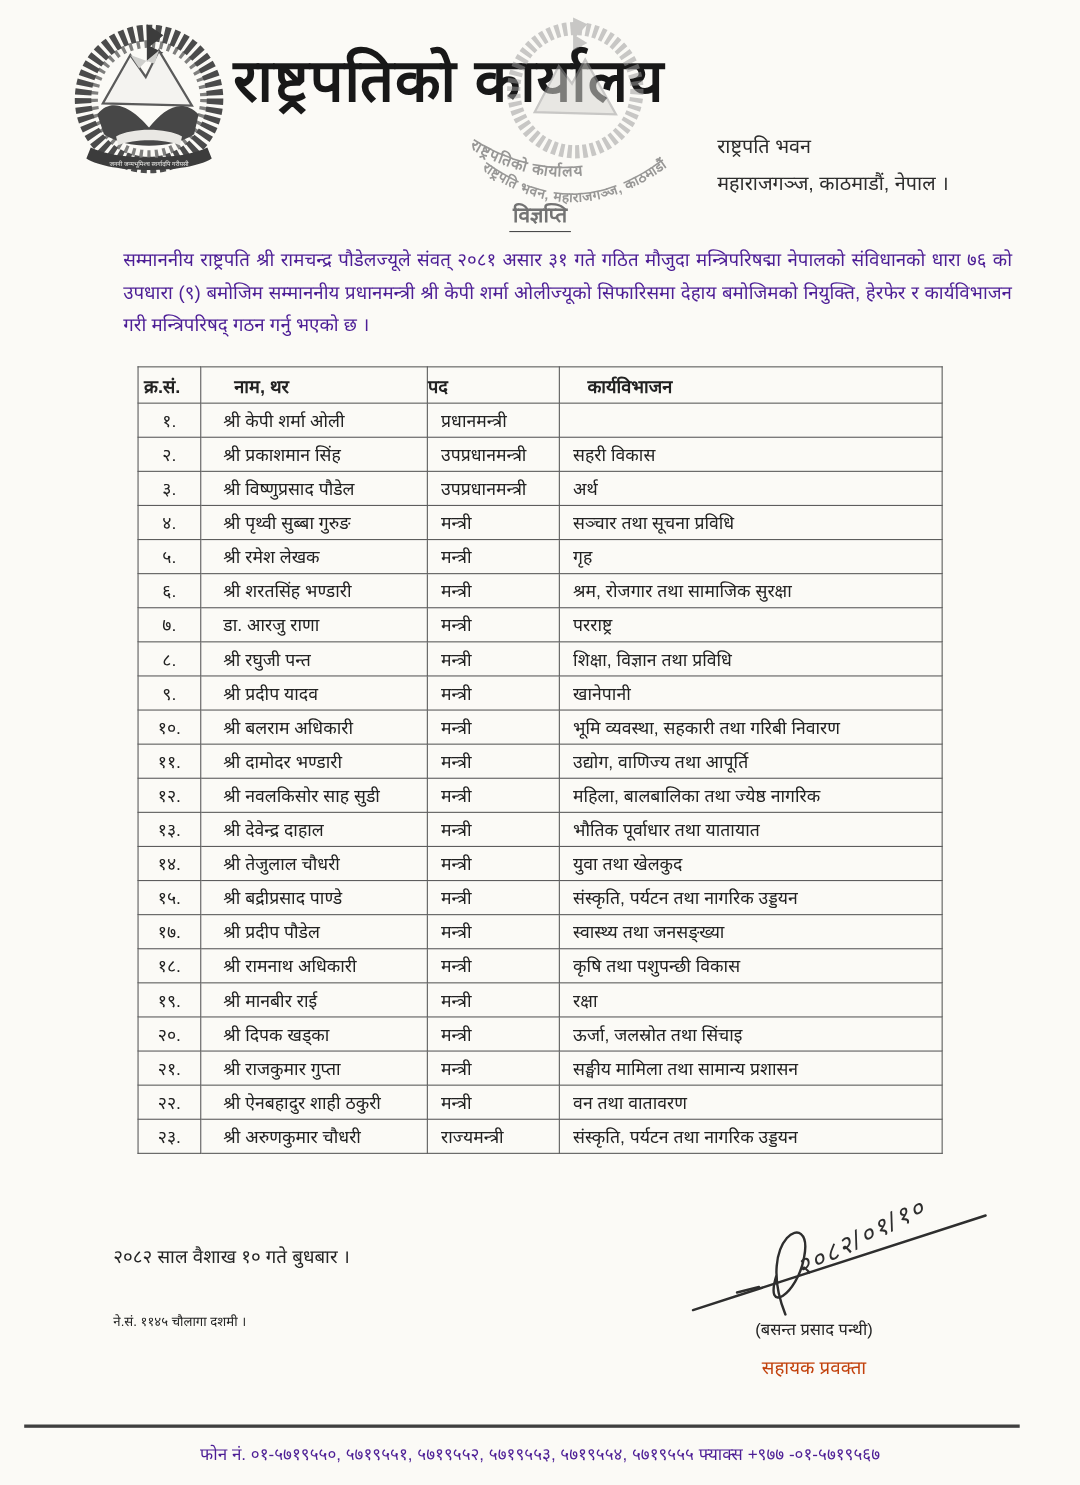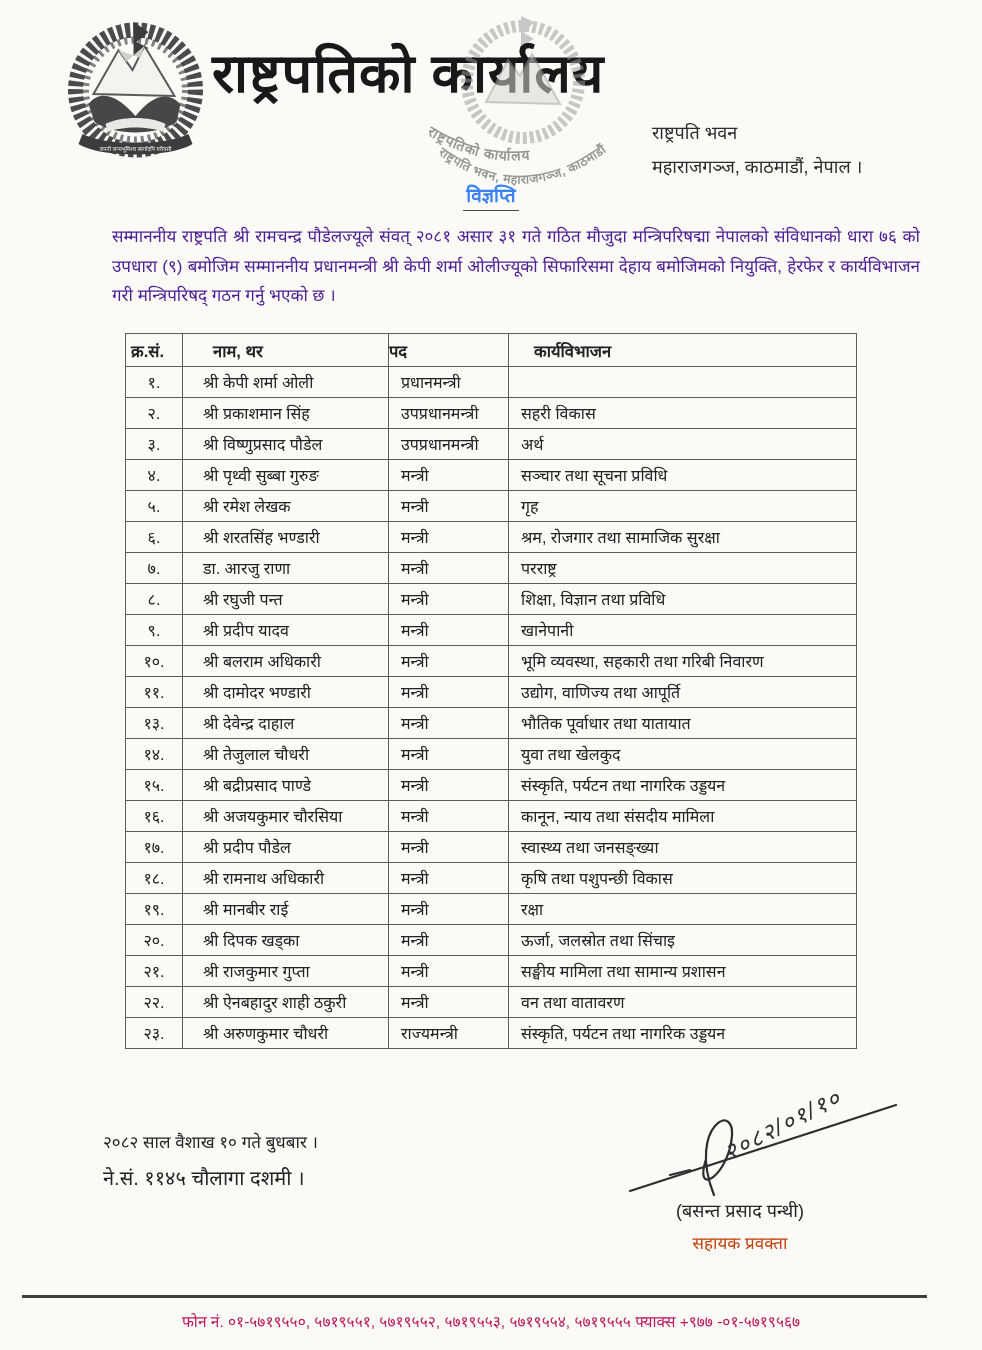--- a/index.html
+++ b/index.html
@@ -14,21 +14,21 @@
   .office-title {
     position:absolute; left:212px; top:34px; width:600px;
     font-size:54px; font-weight:700; color:#181818; letter-spacing:1px;
     white-space:nowrap;
   }
   .stamp { position:absolute; left:398px; top:2px; width:250px; height:210px; opacity:.62; z-index:3; }
   .stamp text { fill:#5c5c5c; }
   .address { position:absolute; left:652px; top:116px; font-size:18px; line-height:34px; color:#2c2c2c; }
   .notice-title-wrap { position:absolute; left:0; top:182px; width:982px; text-align:center; }
   .notice-title {
-    display:inline-block; font-size:19px; font-weight:600; color:#3b82f6;
+    display:inline-block; font-size:19px; font-weight:600; color:#737373;
     border-bottom:1.6px solid #4a4a4a; padding:0 3px 2px 3px;
   }
   
   .body-par {
     position:absolute; left:112px; top:222px; width:808px;
     font-size:17px; line-height:29.5px; text-align:justify; color:#4c1d95;
   }
   
   table.ministers {
     position:absolute; left:125px; top:333px; width:731px;
@@ -42,30 +42,30 @@
   th.h0 { padding-left:5px; }
   th.h1 { padding-left:30px; }
   th.h2 { }
   th.h3 { padding-left:25px; }
   td.c0 { text-align:center; }
   td.c1 { padding-left:20px;margin-top:12px; }
   td.c2 { padding-left:12px; }
   td.c3 { padding-left:12px; }
   
   .date-line1 { position:absolute; left:103px; top:1130px; font-size:17px; color:#242424; }
-  .date-line2 { position:absolute; left:103px; top:1164px; font-size:20px; color:#242424; }
+  .date-line2 { position:absolute; left:103px; top:1192px; font-size:12px; color:#242424; }
   .signature { position:absolute; left:618px; top:1083px; width:310px; height:125px; }
   .sig-date {
     position:absolute; left:718px; top:1108px; transform:rotate(-27deg);
     font-size:23px; font-style:italic; letter-spacing:2px; color:#2e2e2e; white-space:nowrap;
   }
-  .signatory-name { position:absolute; left:630px; top:1198px; width:220px; text-align:center; font-size:18px; color:#242424; }
+  .signatory-name { position:absolute; left:630px; top:1198px; width:220px; text-align:center; font-size:15px; color:#242424; }
   .signatory-title { position:absolute; left:630px; top:1231px; width:220px; text-align:center; font-size:17px; color:#c2410c; }
   .bottom-rule { position:absolute; left:22px; top:1295px; width:905px; height:3px; background:#3f3f3f; }
-  .phone-line { position:absolute; left:0; top:1310px; width:982px; text-align:center; font-size:15.5px; color:#be185d; }
+  .phone-line { position:absolute; left:0; top:1310px; width:982px; text-align:center; font-size:15.5px; color:#4c1d95; }
 </style>
 </head>
 <body>
 
 <div class="page">
 
   <svg class="emblem" viewBox="0 0 150 160" aria-hidden="true">
     <g fill="none">
       <circle cx="75" cy="78" r="60" stroke="#3c3c3c" stroke-width="15" stroke-dasharray="5 3" opacity="0.92"></circle>
       <circle cx="75" cy="78" r="50" stroke="#4a4a4a" stroke-width="7" stroke-dasharray="3 4" opacity="0.7"></circle>
@@ -182,42 +182,42 @@
           <td class="c2 w2">मन्त्री</td>
           <td class="c3 w3">भूमि व्यवस्था, सहकारी तथा गरिबी निवारण</td>
         </tr>
         <tr>
           <td class="c0 w0">११.</td>
           <td class="c1 w1">श्री दामोदर भण्डारी</td>
           <td class="c2 w2">मन्त्री</td>
           <td class="c3 w3">उद्योग, वाणिज्य तथा आपूर्ति</td>
         </tr>
         <tr>
+          <td class="c0 w0">१२.</td>
+          <td class="c1 w1">श्री नवलकिसोर साह सुडी</td>
+          <td class="c2 w2">मन्त्री</td>
+          <td class="c3 w3">महिला, बालबालिका तथा ज्येष्ठ नागरिक</td>
+        </tr>
+        <tr>
           <td class="c0 w0">१३.</td>
           <td class="c1 w1">श्री देवेन्द्र दाहाल</td>
           <td class="c2 w2">मन्त्री</td>
           <td class="c3 w3">भौतिक पूर्वाधार तथा यातायात</td>
         </tr>
         <tr>
           <td class="c0 w0">१४.</td>
           <td class="c1 w1">श्री तेजुलाल चौधरी</td>
           <td class="c2 w2">मन्त्री</td>
           <td class="c3 w3">युवा तथा खेलकुद</td>
         </tr>
         <tr>
           <td class="c0 w0">१५.</td>
           <td class="c1 w1">श्री बद्रीप्रसाद पाण्डे</td>
           <td class="c2 w2">मन्त्री</td>
           <td class="c3 w3">संस्कृति, पर्यटन तथा नागरिक उड्डयन</td>
-        </tr>
-        <tr>
-          <td class="c0 w0">१६.</td>
-          <td class="c1 w1">श्री अजयकुमार चौरसिया</td>
-          <td class="c2 w2">मन्त्री</td>
-          <td class="c3 w3">कानून, न्याय तथा संसदीय मामिला</td>
         </tr>
         <tr>
           <td class="c0 w0">१७.</td>
           <td class="c1 w1">श्री प्रदीप पौडेल</td>
           <td class="c2 w2">मन्त्री</td>
           <td class="c3 w3">स्वास्थ्य तथा जनसङ्ख्या</td>
         </tr>
         <tr>
           <td class="c0 w0">१८.</td>
           <td class="c1 w1">श्री रामनाथ अधिकारी</td>

